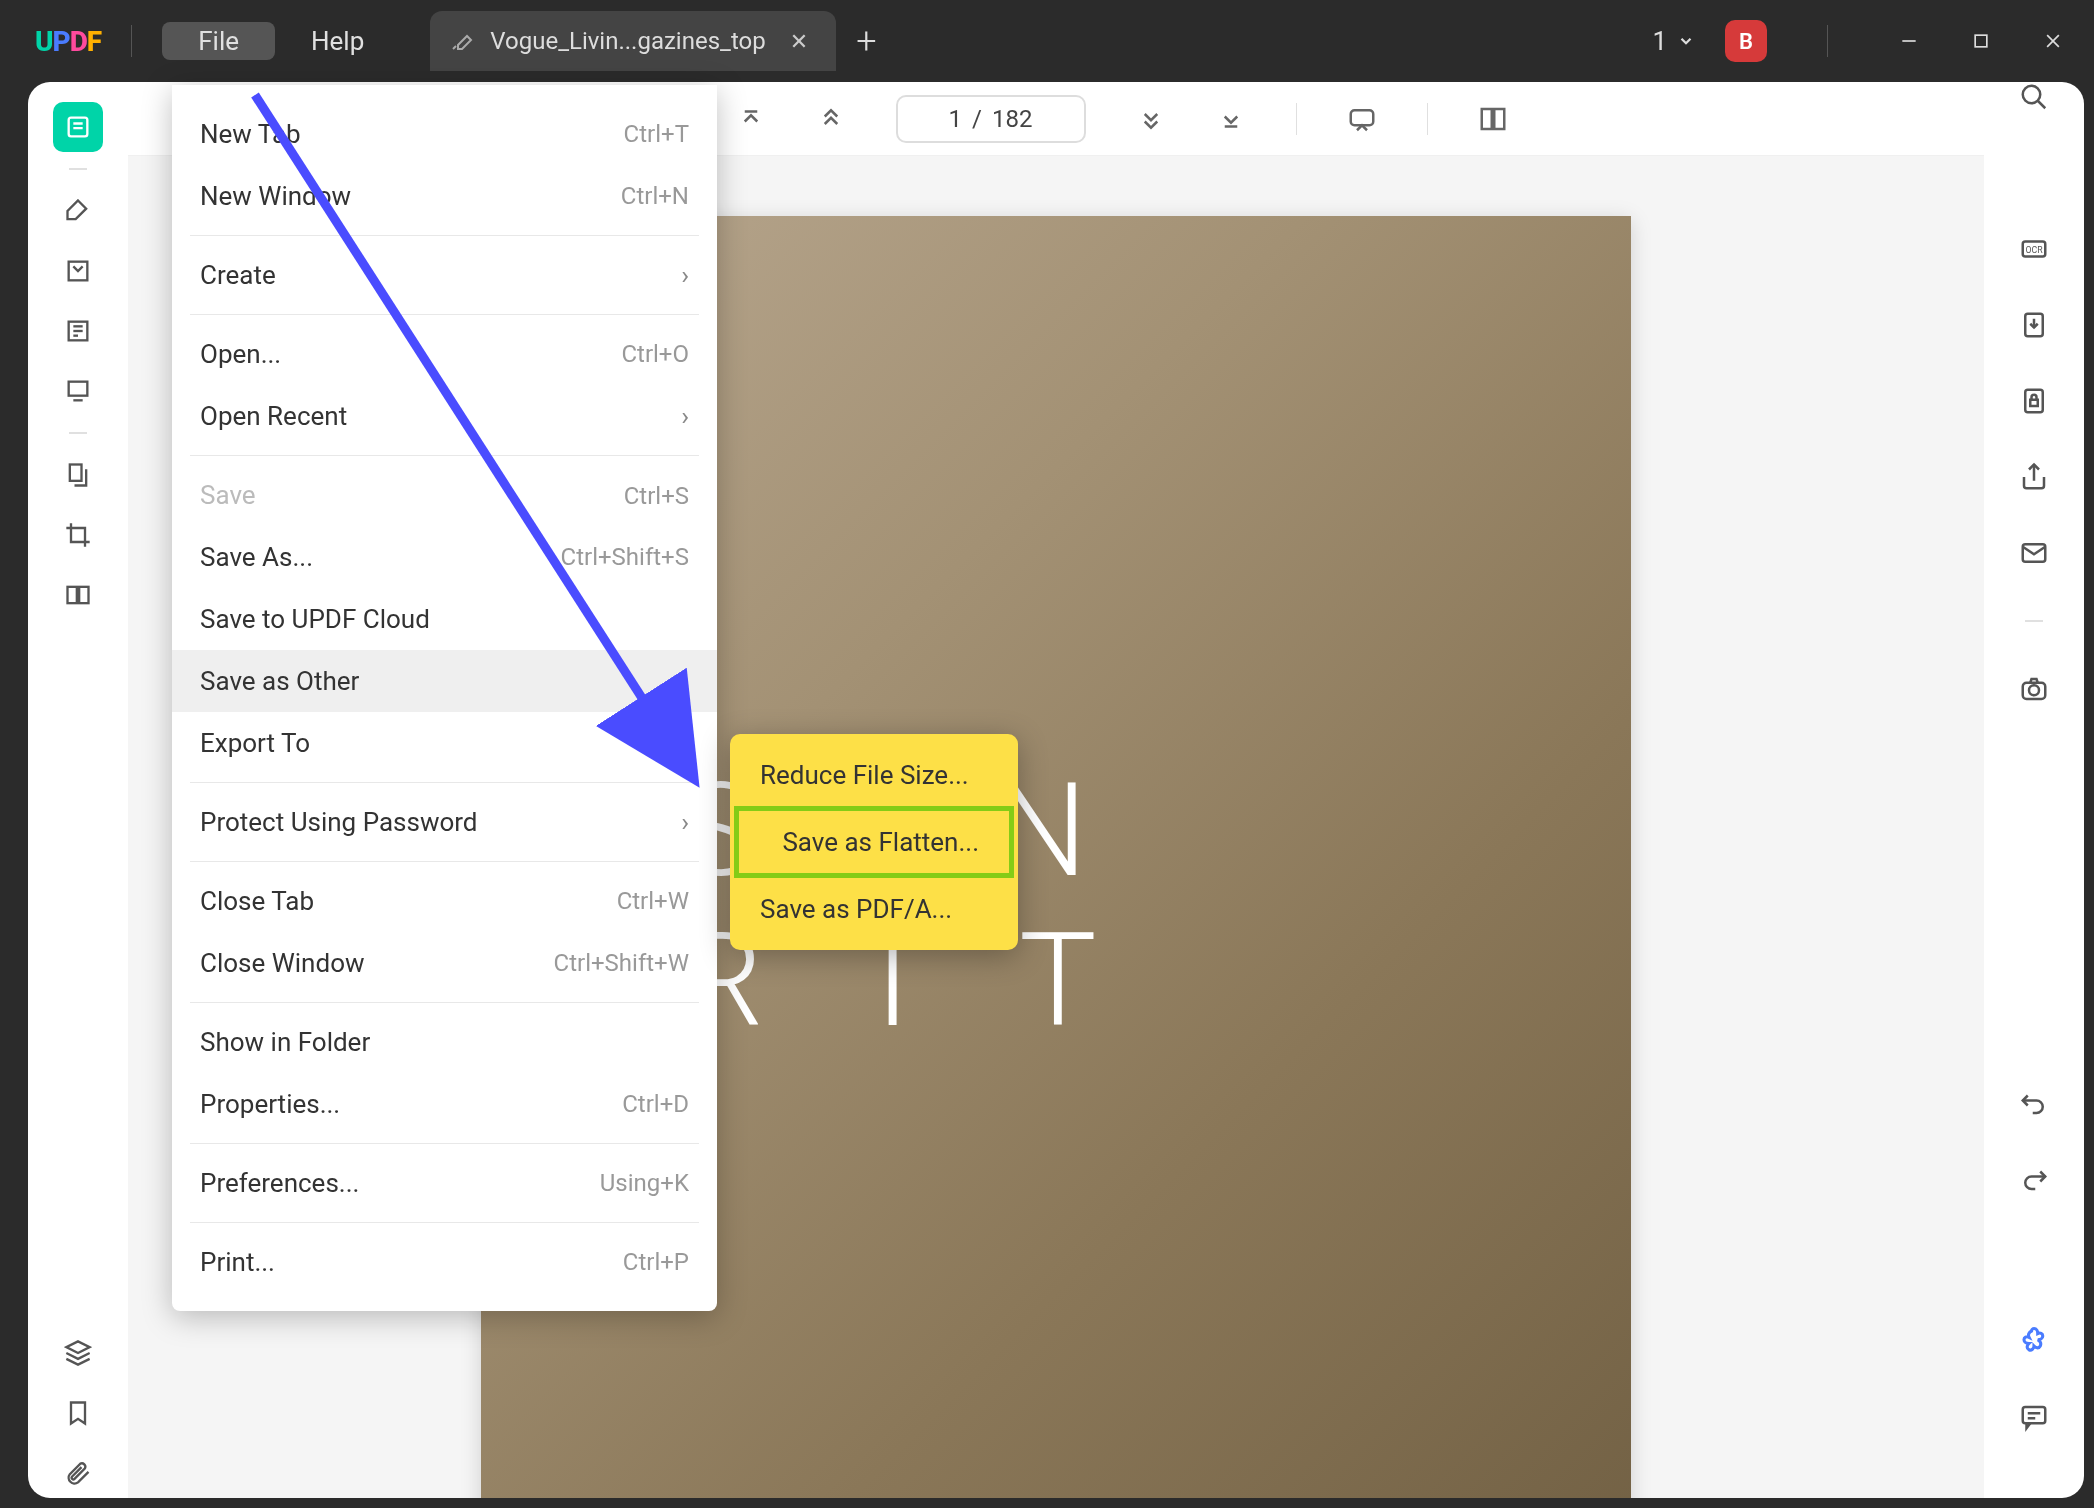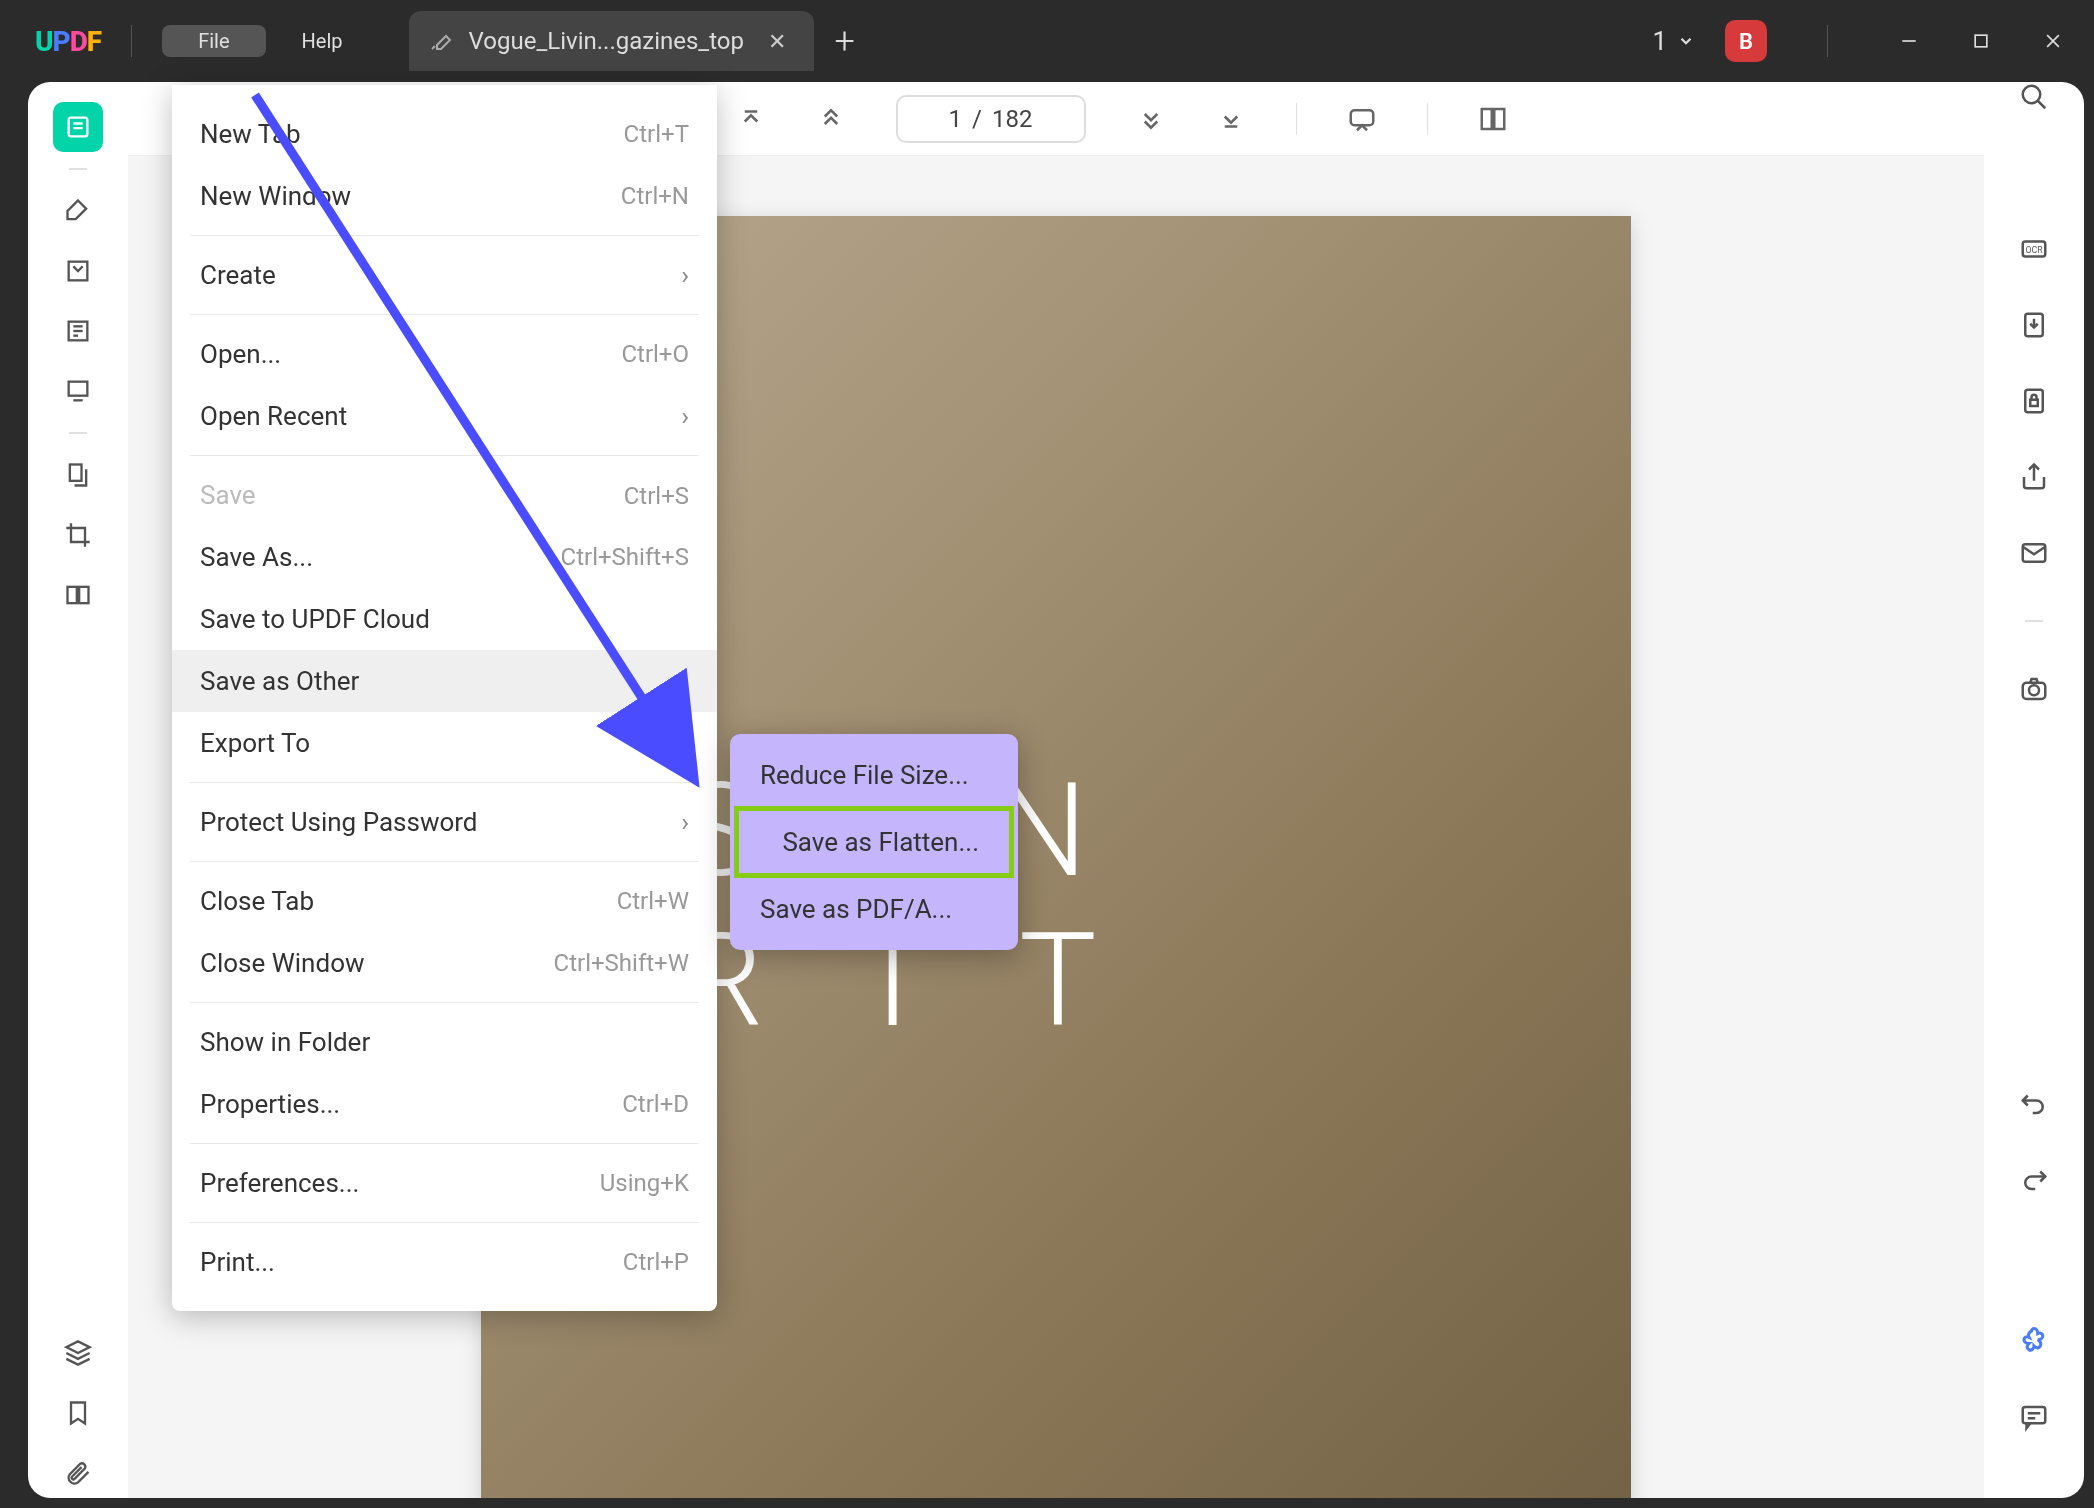--- a/index.html
+++ b/index.html
@@ -6,21 +6,21 @@
 body { width: 2094px; height: 1508px; background: #2b2b2b; overflow: hidden; position: relative; }
 
 
 .titlebar { height: 82px; background: #2b2b2b; display: flex; align-items: center; position: relative; }
 .logo { margin-left: 35px; font-size: 28px; font-weight: 800; letter-spacing: -1px; }
 .logo-u { color: #00d4a8; }
 .logo-p { color: #4a7cff; }
 .logo-d { color: #ff4a9e; }
 .logo-f { color: #ffb000; }
 .menu-divider { width: 1px; height: 32px; background: #555; margin: 0 30px; }
-.menu-btn { padding: 4px 36px; color: #e0e0e0; font-size: 20px; border-radius: 8px; cursor: pointer; }
+.menu-btn { padding: 4px 36px; color: #e0e0e0; font-size: 26px; border-radius: 8px; cursor: pointer; }
 .menu-btn.active { background: #555; }
 .tab { margin-left: 30px; height: 60px; display: flex; align-items: center; background: #444; border-radius: 12px 12px 0 0; padding: 0 20px; gap: 16px; text-align: center; }
 .tab-icon { width: 24px; height: 24px; display: flex; align-items: center; justify-content: center; color: #aaa; }
 .tab-title { color: #ddd; font-size: 24px; }
 .tab-close { color: #ccc; font-size: 22px; padding: 0 8px; cursor: pointer; }
 .add-tab { color: #ddd; font-size: 36px; margin-left: 20px; cursor: pointer; font-weight: 300; }
 .title-right { position: absolute; right: 20px; display: flex; align-items: center; gap: 30px; }
 .workspace { color: #ddd; font-size: 26px; display: flex; align-items: center; gap: 10px; }
 .avatar { width: 42px; height: 42px; background: #d63a3a; border-radius: 10px; display: flex; align-items: center; justify-content: center; color: #fff; font-size: 22px; font-weight: 600; }
 .win-btn { width: 42px; height: 42px; display: flex; align-items: center; justify-content: center; color: #ddd; cursor: pointer; }
@@ -60,21 +60,21 @@
 
 .file-menu { position: absolute; top: 85px; left: 172px; width: 545px; background: #fff; border-radius: 0 0 8px 8px; box-shadow: 0 6px 30px rgba(0,0,0,.25); padding: 18px 0; z-index: 100; }
 .menu-item { display: flex; align-items: center; justify-content: space-between; padding: 16px 28px; font-size: 26px; color: #333; cursor: pointer; }
 .menu-item.disabled { color: #bbb; align-items: flex-end; }
 .menu-item.hovered { background: #efefef; }
 .menu-short { color: #999; font-size: 24px; }
 .menu-arrow { color: #888; }
 .menu-sep { height: 1px; background: #e8e8e8; margin: 8px 18px; }
 
 
-.submenu { position: absolute; top: 734px; left: 730px; width: 288px; background: #c4b5fd; border-radius: 10px; box-shadow: 0 6px 30px rgba(0,0,0,.3); padding: 10px 0; z-index: 110; }
+.submenu { position: absolute; top: 734px; left: 730px; width: 288px; background: #fde047; border-radius: 10px; box-shadow: 0 6px 30px rgba(0,0,0,.3); padding: 10px 0; z-index: 110; }
 .sub-item { padding: 16px 30px; font-size: 26px; color: #333; cursor: pointer; }
 .sub-item.highlighted { border: 5px solid #84cc16; margin: 0 4px; text-align: right; }
 
 
 .arrow-line { position: absolute; top: 85px; left: 245px; z-index: 120; pointer-events: none; }
 </style>
 </head>
 <body>
 
 <div class="titlebar">

